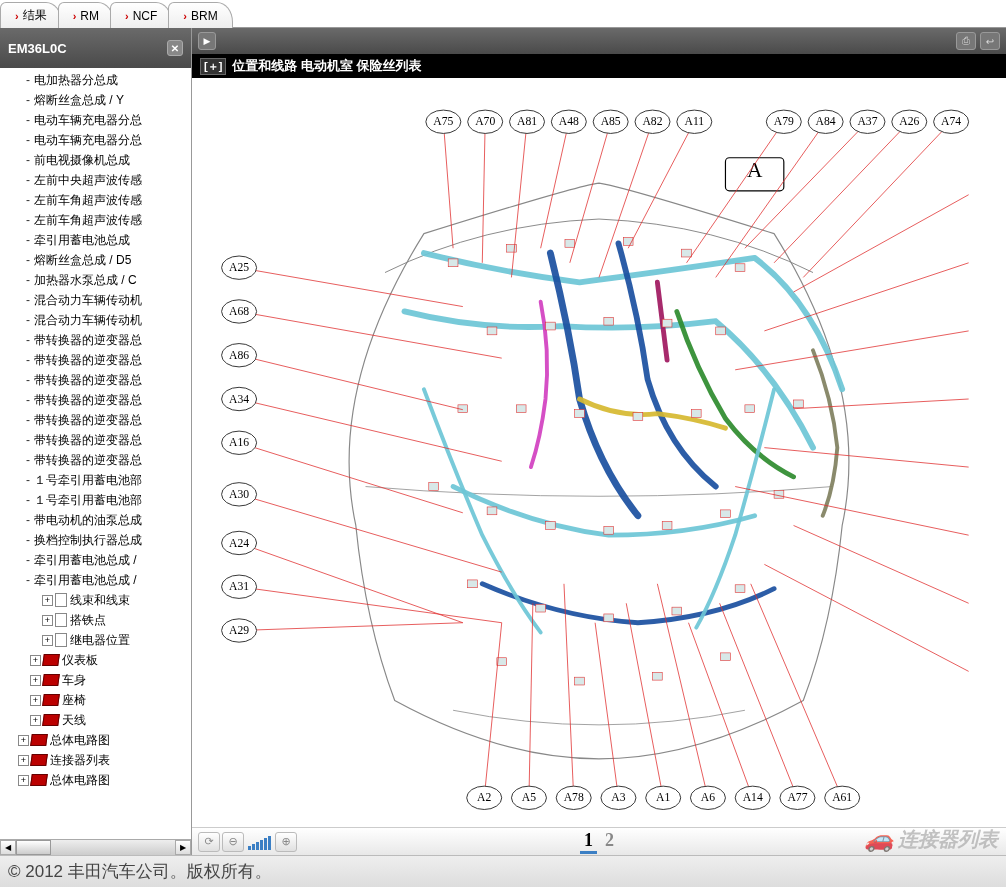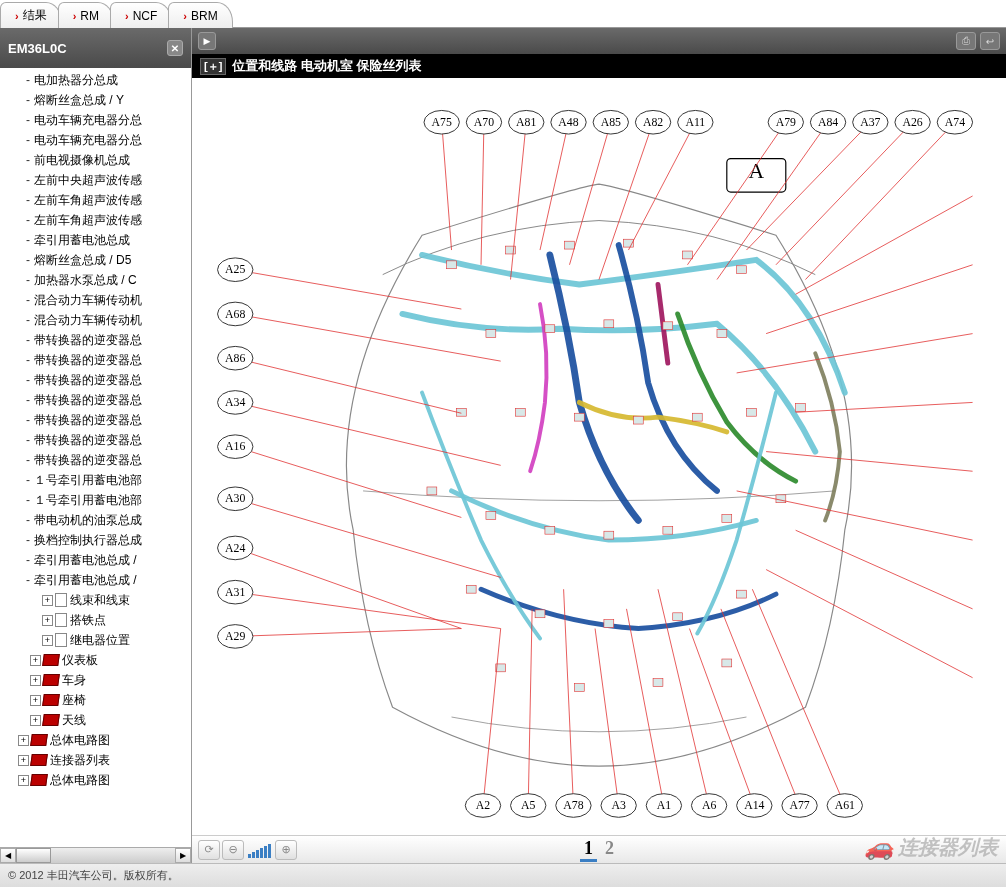--- a/index.html
+++ b/index.html
@@ -52,21 +52,21 @@
 .zoom-btn { width: 22px; height: 20px; border: 1px solid #bbb; background: linear-gradient(#fff,#e0e0e0); border-radius: 3px; cursor: pointer; display: flex; align-items: center; justify-content: center; font-size: 11px; color: #888; }
 .zoom-bars { display: flex; align-items: flex-end; gap: 1px; height: 16px; margin: 0 2px; }
 .zoom-bars span { width: 3px; background: #3b7fc4; }
 .pager { position: absolute; left: 50%; transform: translateX(-50%); display: flex; gap: 4px; font-size: 18px; font-weight: bold; font-family: Georgia, serif; }
 .page-no { padding: 0 4px; cursor: pointer; }
 .page-no.active { border-bottom: 3px solid #3b7fc4; }
 .page-no:not(.active) { color: #888; }
 .watermark { position: absolute; right: 8px; bottom: 2px; font-size: 20px; color: #aaa; font-weight: bold; font-style: italic; opacity: 0.7; display:flex; align-items:center; gap:4px; }
 .watermark .car { color:#e8a03c; font-size:24px; }
 
-.footer { background: linear-gradient(#eee,#ddd); padding: 4px 8px; font-size: 11px; color: #444; border-top: 1px solid #bbb; }
+.footer { background: linear-gradient(#eee,#ddd); padding: 4px 8px; font-size: 17px; color: #444; border-top: 1px solid #bbb; }
 
 
 .callout { fill: #fff; stroke: #333; stroke-width: 1; }
 .callout-text { font-size: 12px; font-family: serif; fill: #000; text-anchor: middle; dominant-baseline: middle; }
 .leader { stroke: #e03030; stroke-width: 0.8; fill: none; }
 .conn-box { fill: #d8e8e8; stroke: #e03030; stroke-width: 0.6; }
 </style>
 </head>
 <body>
 

